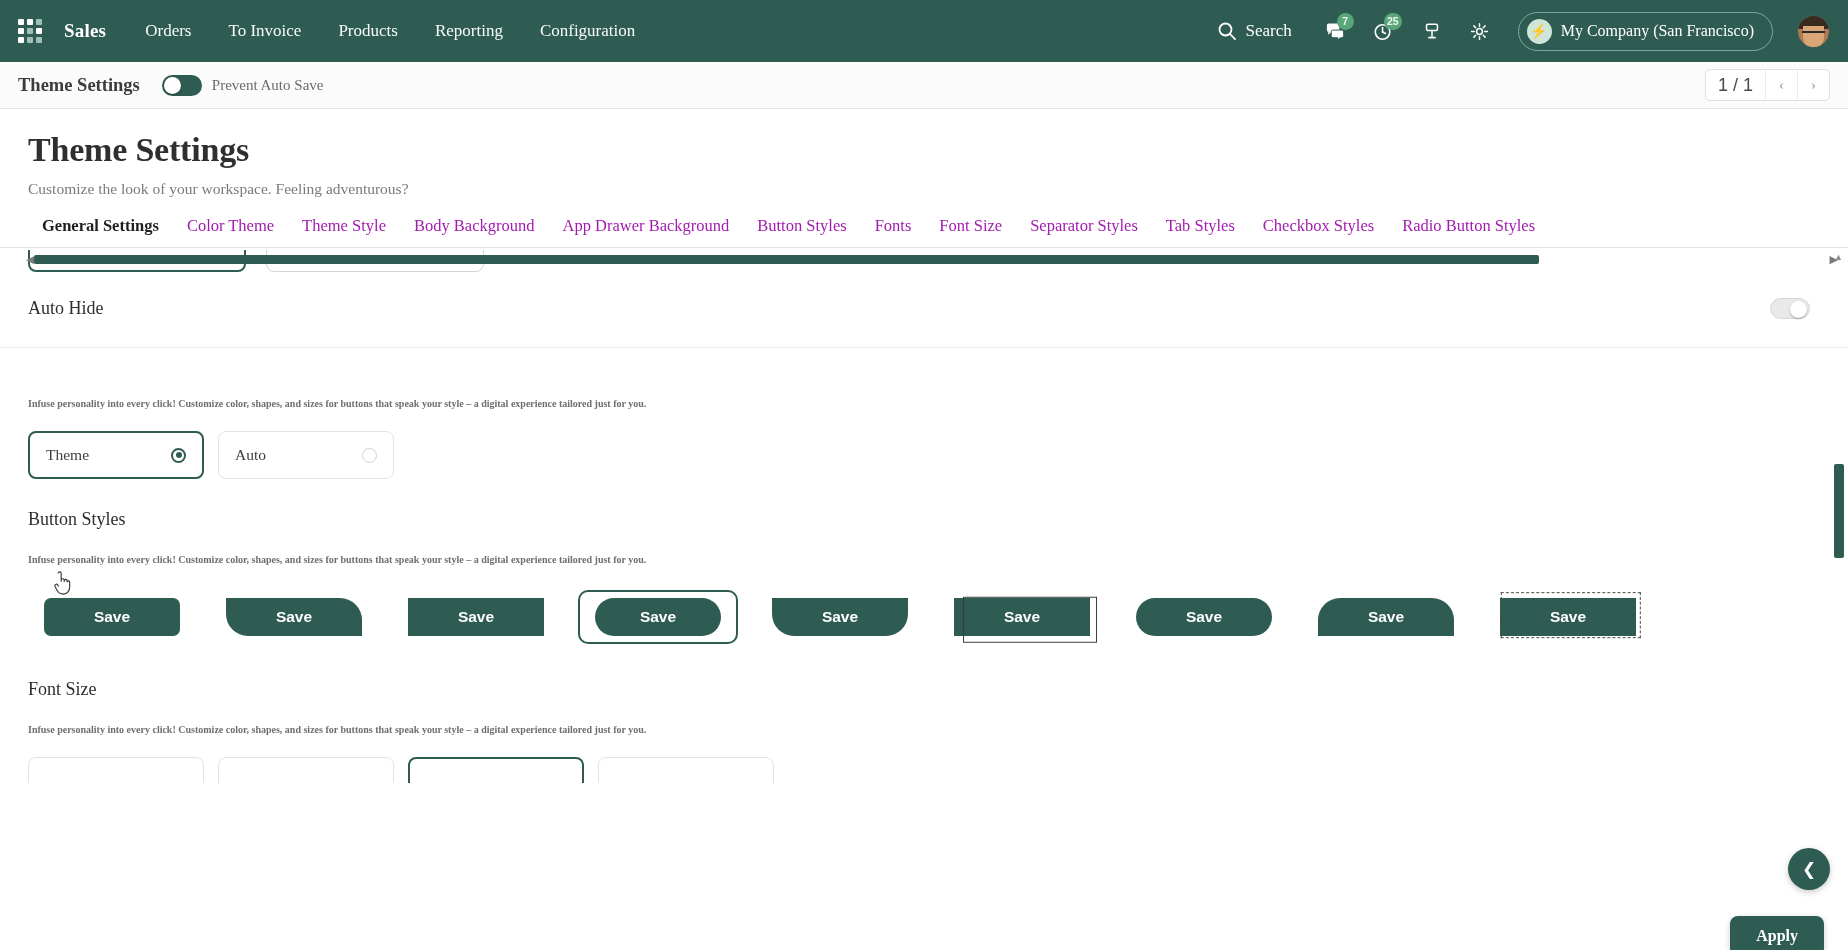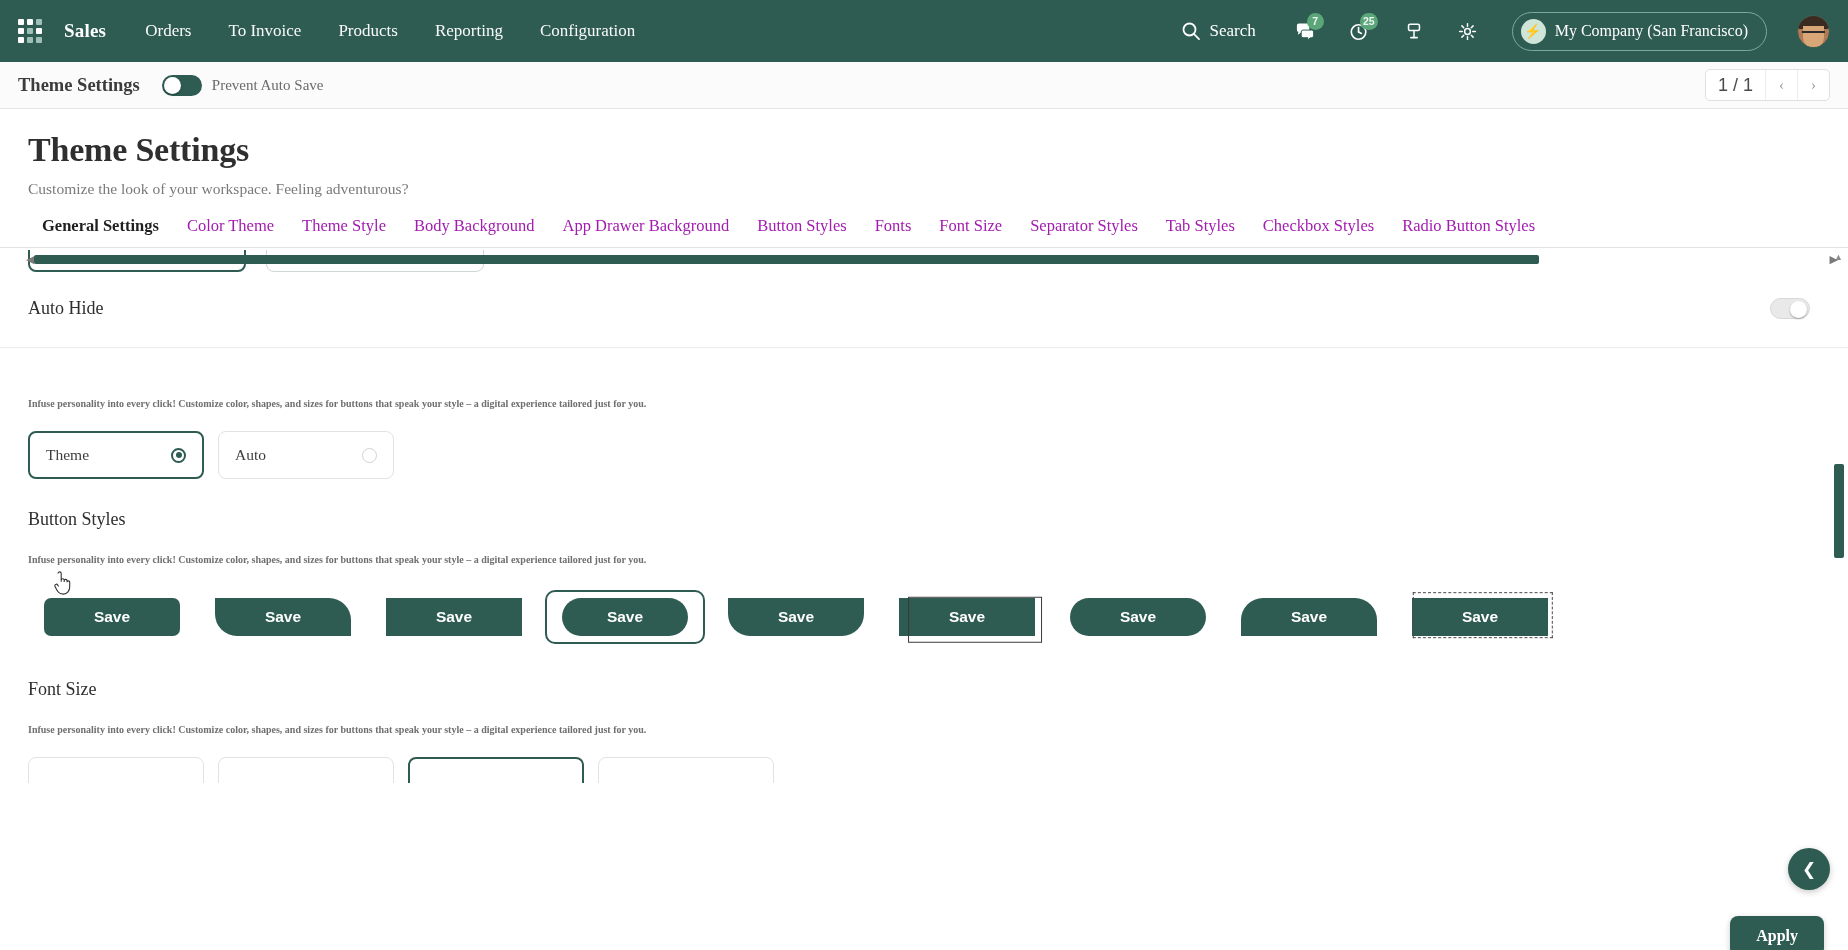--- a/index.html
+++ b/index.html
@@ -15,21 +15,21 @@
     height: 62px; background: #2e5b52; display: flex; align-items: center;
     padding: 0 18px; color: #ffffff; position: relative; z-index: 20;
   }
   .app-grid { display: grid; grid-template-columns: repeat(3,6px); grid-template-rows: repeat(3,6px);
     gap: 3px; margin-right: 22px; cursor: pointer; }
   .app-grid i { display:block; width:6px; height:6px; background:#ffffff; border-radius:1px; }
   .app-grid i.dim { background:#9fc0b8; }
   .brand { font-size: 19px; font-weight: 700; margin-right: 28px; letter-spacing:.2px; cursor:pointer; }
   .nav-item { font-size: 17px; margin-right: 26px; cursor: pointer; opacity: .97; white-space: nowrap; margin-left: 11px;}
   .nav-spacer { flex: 1 1 auto; }
-  .nav-right { display: flex; align-items: center; gap: 14px; }
+  .nav-right { display: flex; align-items: center; gap: 8px; }
   .search-box { display:flex; align-items:center; gap:8px; margin-right:16px; cursor:pointer; }
   .search-box .lbl { font-size:17px; }
   .ni { position: relative; width: 40px; height: 40px; display:flex; align-items:center;
     justify-content:center; cursor:pointer; border-radius:6px; }
   .badge {
     position:absolute; top:2px; right:2px; min-width:17px; height:17px; padding:0 3px;
     background:#5ba678; color:#eef7f1; border-radius:9px; font-size:10.5px; line-height:17px;
     text-align:center; font-family:"Liberation Sans",sans-serif; font-weight:700;
   }
   .company-pill {
@@ -112,21 +112,21 @@
     display:flex; align-items:center; justify-content:space-between; padding: 0 16px;
     cursor:pointer; position:relative;
   }
   .rcard.sel { border:2px solid #2e5b52; }
   .rcard .lbl { font-size:15.5px; color:#3d3d3d; }
   .rcard .dot { width:15px; height:15px; border-radius:50%; border:1px solid #d2d2d2; position:relative; }
   .rcard.sel .dot { border:2px solid #2e5b52; }
   .rcard.sel .dot::after { content:""; position:absolute; inset:2.5px; border-radius:50%; background:#2e5b52; }
 
   
-  .btn-row { display:flex; align-items:center; gap:3px; margin-top:24px; }
+  .btn-row { display:flex; align-items:center; gap:14px; margin-top:24px; }
   .btn-slot { width:168px; display:flex; align-items:center; justify-content:center; height:56px;
     position:relative; }
   .sv { background:#2e5b52; color:#fff; font-size:15.5px; font-weight:700;
     font-family:"Liberation Sans",sans-serif; display:flex; align-items:center;
     justify-content:center; width:136px; height:38px; cursor:pointer; }
   .sv.s1 { border-radius:7px; }
   .sv.s2 { border-radius:0 22px 0 22px; }
   .sv.s3 { border-radius:0; }
   .sv.s4 { border-radius:20px; width:126px; }
   .sv.s5 { border-radius:0 0 22px 22px; }

